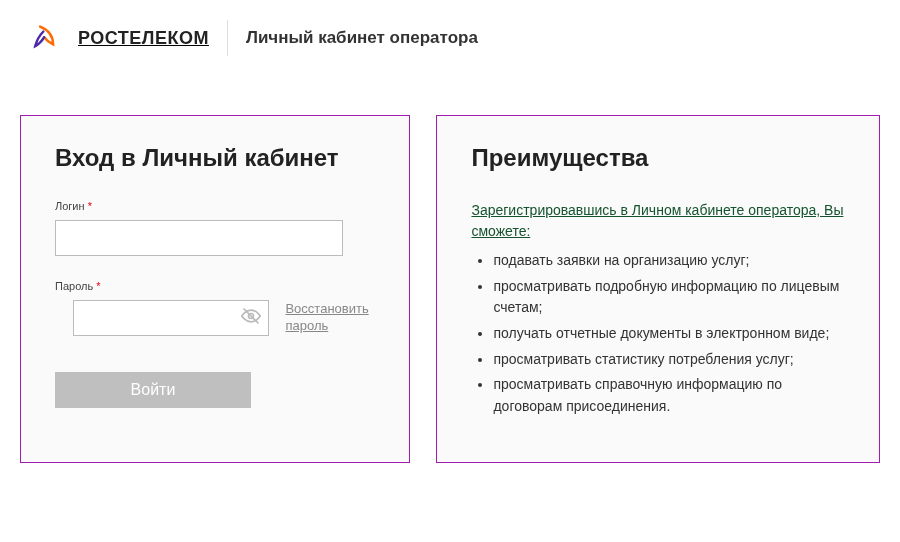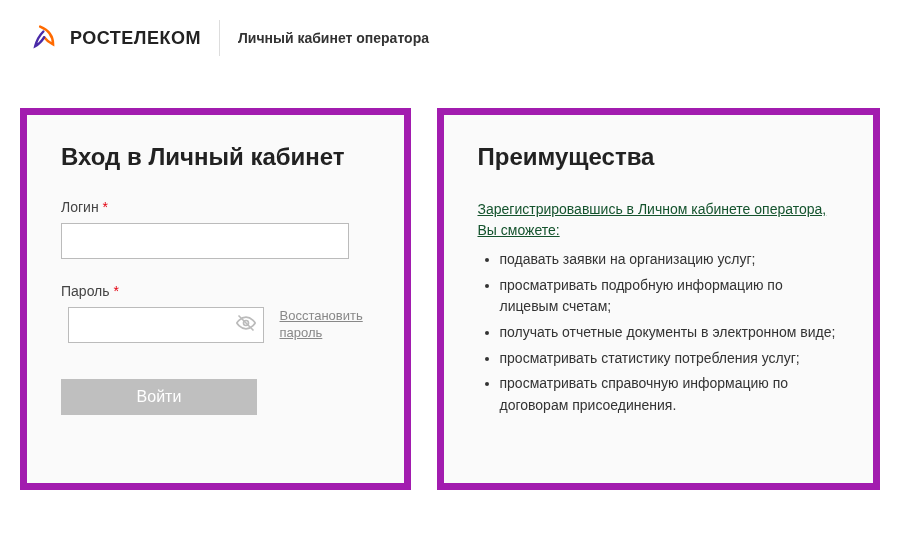--- a/index.html
+++ b/index.html
@@ -12,62 +12,64 @@
     .header {
       display: flex;
       align-items: center;
       gap: 18px;
       margin-bottom: 52px;
       padding-left: 12px;
     }
     .logo-wrap {
       display: flex;
       align-items: center;
-      gap: 12px;
+      gap: 20px;
+      text-decoration: underline;
     }
     .logo-icon {
       width: 26px;
       height: 26px;
     }
     .logo-text {
       font-weight: 700;
       font-size: 18px;
       letter-spacing: 0.5px;
       color: #222;
     }
     .header-divider {
       width: 1px;
       height: 36px;
       background: #ddd;
     }
     .header-title {
-      font-size: 14px;
+      font-size: 17px;
       font-weight: 700;
       color: #333;
     }
     .content {
       display: flex;
       gap: 26px;
     }
     .panel {
       background: #fafafa;
-      border: 7px solid #a21caf;
-      padding: 28px 34px 34px;
+      border: 1px solid #a21caf;
+      padding: 28px 34px 20px;
+      margin-top: 7px;
     }
     .login-panel { width: 408px; }
     .benefits-panel { width: 464px; }
     h2 {
       font-size: 24px;
       font-weight: 700;
       color: #222;
       margin-bottom: 28px;
     }
     .field { margin-bottom: 24px; }
     .field-label {
-      font-size: 14px;
+      font-size: 11px;
       color: #444;
       margin-bottom: 8px;
       display: block;
     }
     .required-star { color: #e3000f; }
     .input-row {
       display: flex;
       align-items: center;
       gap: 16px;
       justify-content: flex-end;

